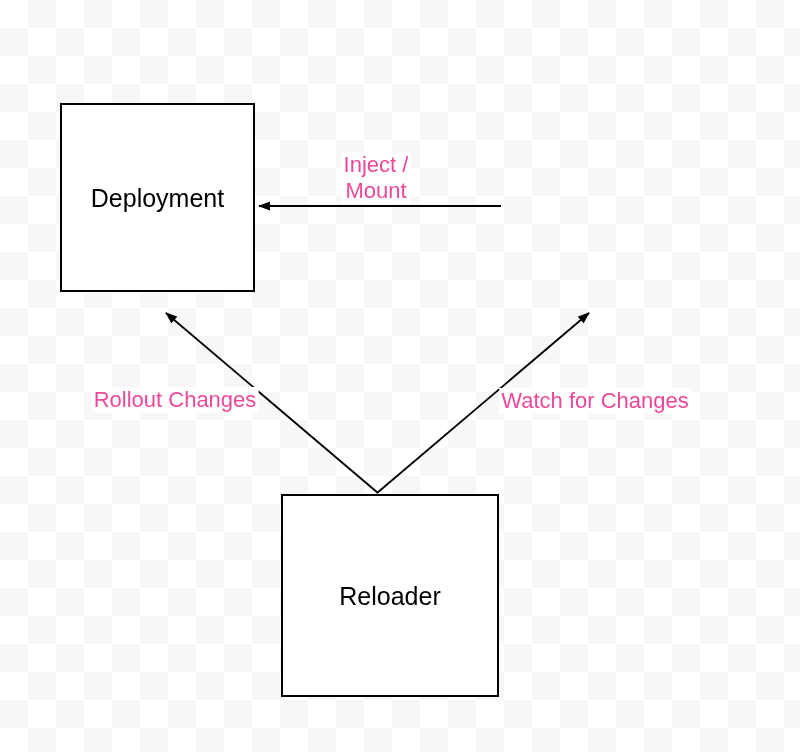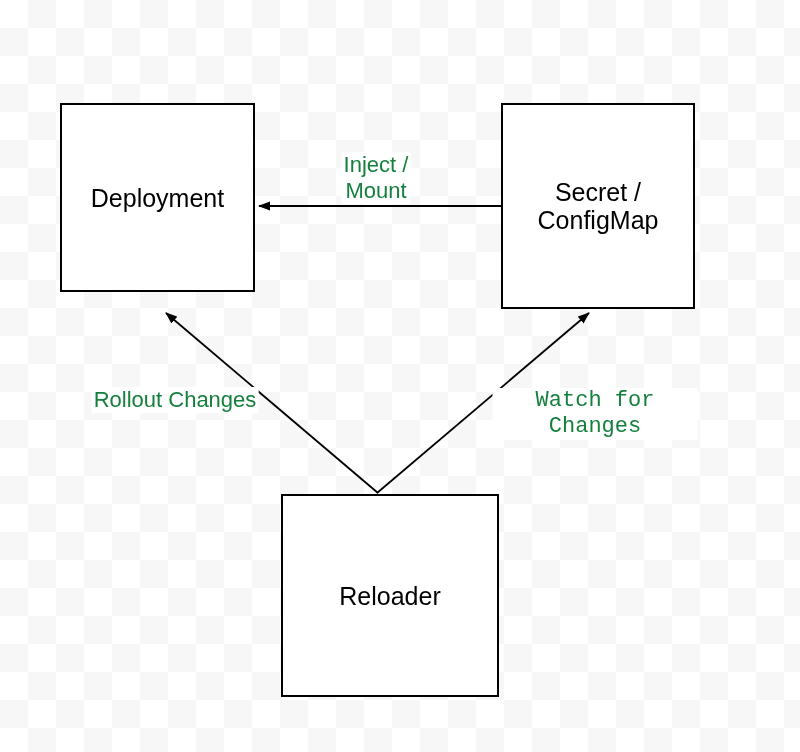--- a/index.html
+++ b/index.html
@@ -52,25 +52,25 @@
 
   .edge-label {
     position: absolute;
     background: #ffffff;
     font-size: 22px;
     line-height: 26px;
     white-space: pre-line;
     text-align: center;
     transform: translateX(-50%);
     padding: 0 2px;
-    color: #15803d;
+    color: #ec4899;
   }
   .label-inject  { left: 376px; top: 152px; }
   .label-rollout { left: 175px; top: 387px; }
-  .label-watch   { left: 595px; top: 388px; font-family: Liberation Mono, monospace; }
+  .label-watch   { left: 595px; top: 388px; }
 </style>
 </head>
 <body>
 
 <div class="canvas">
 
   <svg class="edge-layer" viewBox="0 0 800 752" xmlns="http://www.w3.org/2000/svg">
     <defs>
       <marker id="arrowhead" markerUnits="userSpaceOnUse" markerWidth="13" markerHeight="10" refX="11" refY="4.5" orient="auto">
         <path d="M0,0 L12,4.5 L0,9 Z" fill="#000000"></path>
@@ -81,24 +81,20 @@
 
     <line x1="378" y1="493" x2="166" y2="313" stroke="#000000" stroke-width="1.8" marker-end="url(#arrowhead)"></line>
 
     <line x1="377" y1="493" x2="589" y2="313" stroke="#000000" stroke-width="1.8" marker-end="url(#arrowhead)"></line>
   </svg>
 
   <div class="node node-deployment">
     <span class="node-label">Deployment</span>
   </div>
 
-  <div class="node node-secret">
-    <span class="node-label">Secret /
-ConfigMap</span>
-  </div>
 
   <div class="node node-reloader">
     <span class="node-label">Reloader</span>
   </div>
 
   <div class="edge-label label-inject">Inject /
 Mount</div>
 
   <div class="edge-label label-rollout">Rollout Changes</div>
 

